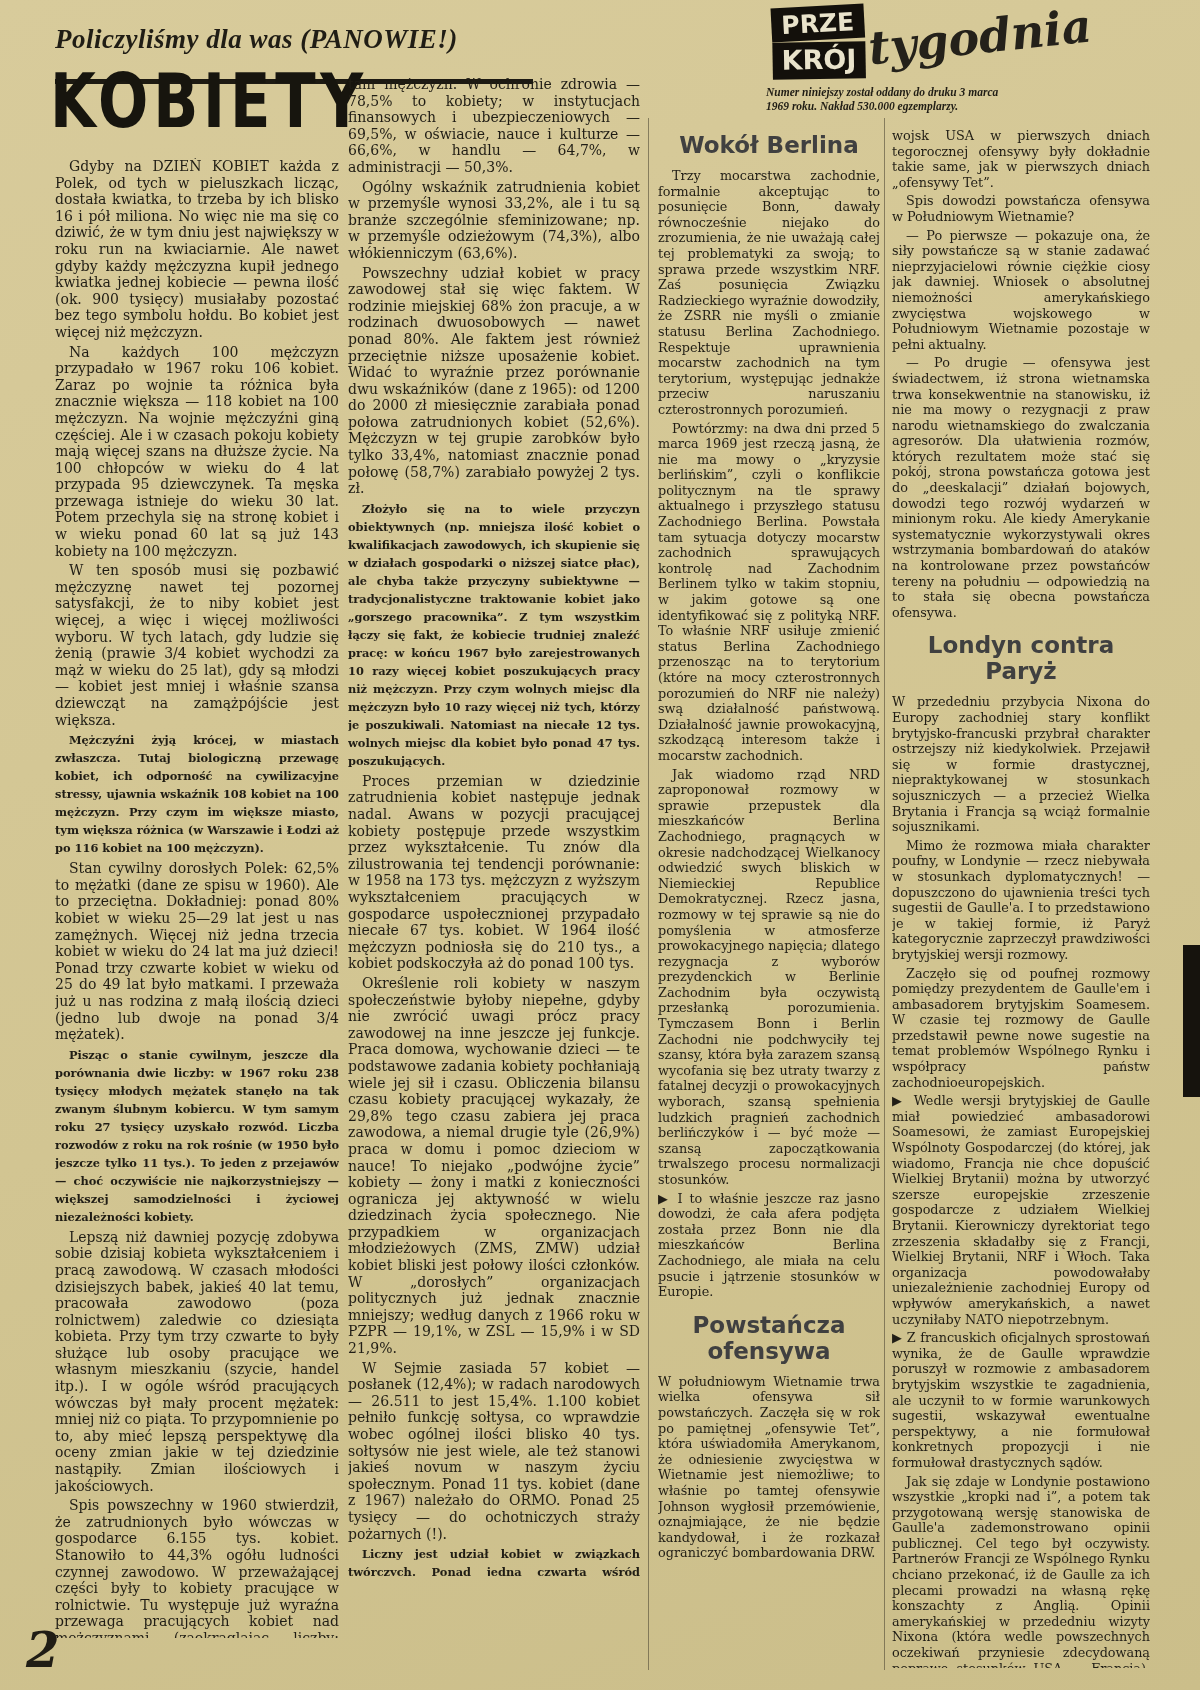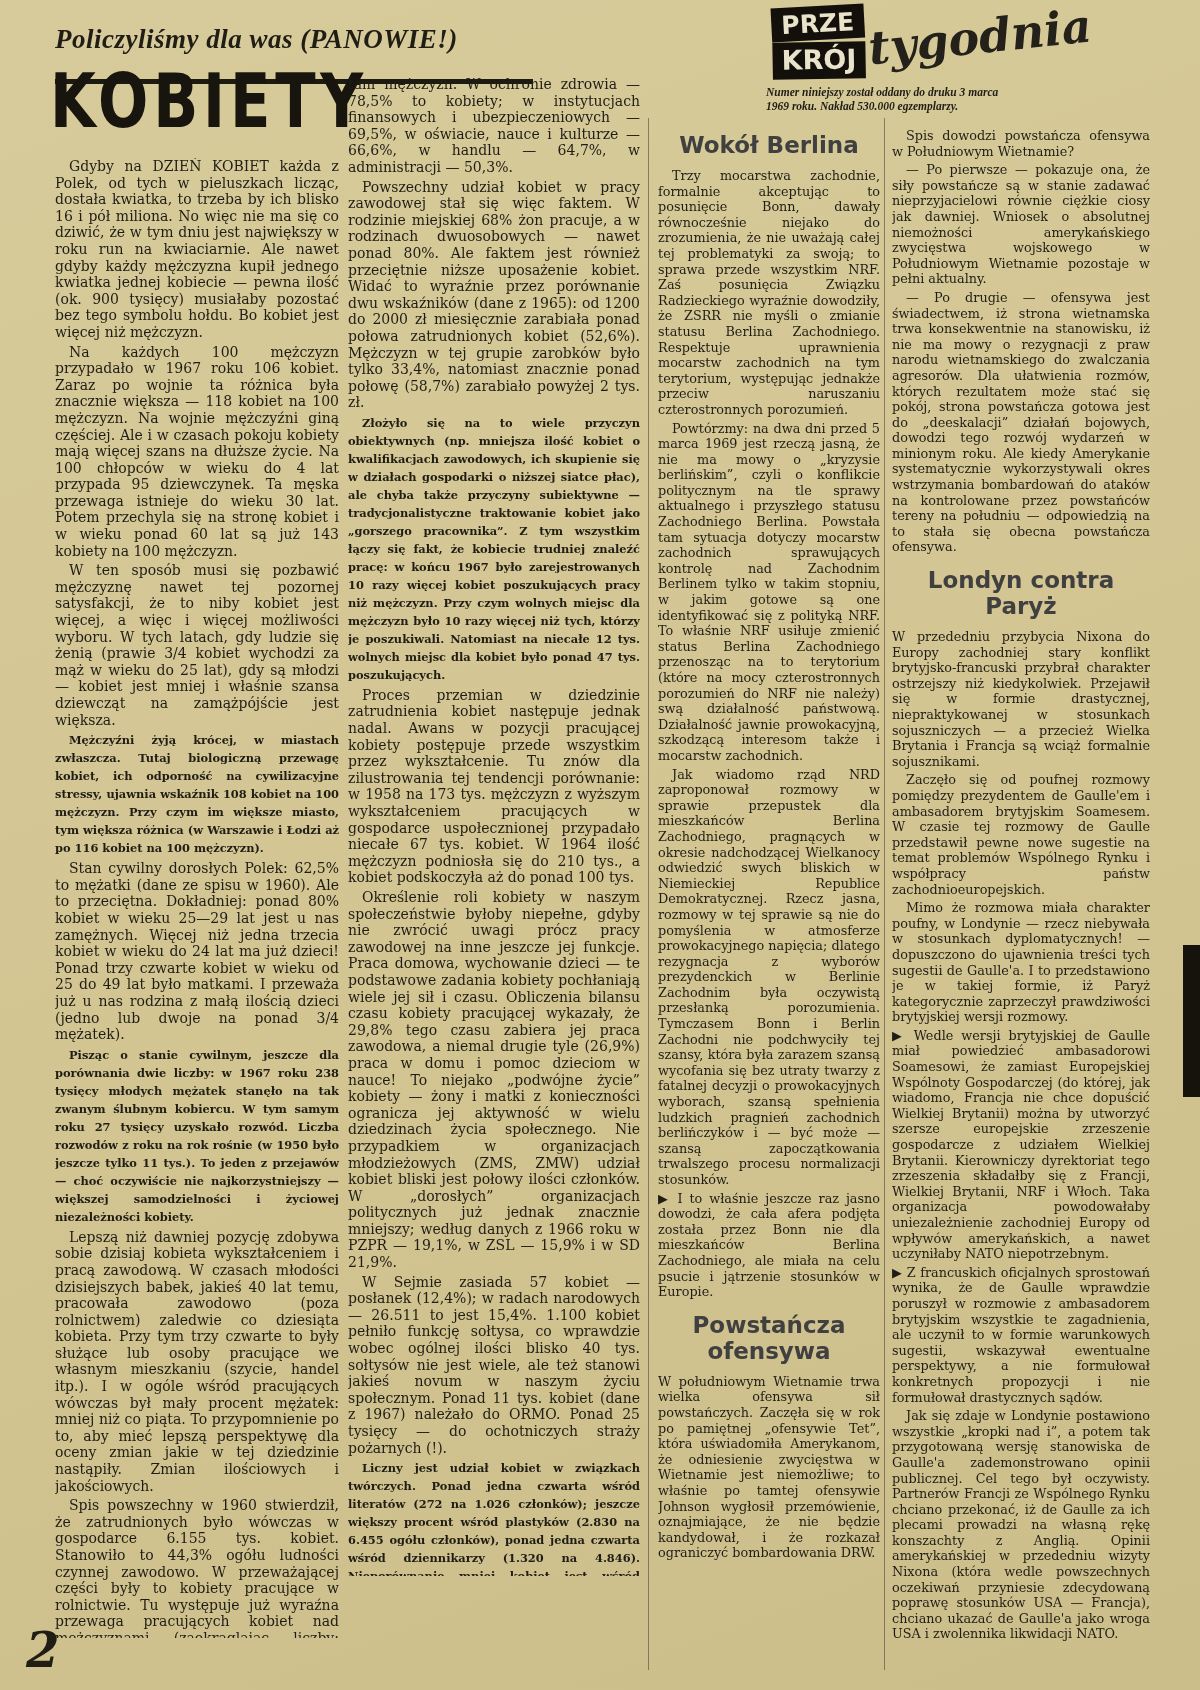--- a/index.html
+++ b/index.html
@@ -87,44 +87,46 @@
       <p class="para">W ten sposób musi się pozbawić mężczyznę nawet tej pozornej satysfakcji, że to niby kobiet jest więcej, a więc i więcej możliwości wyboru. W tych latach, gdy ludzie się żenią (prawie 3/4 kobiet wychodzi za mąż w wieku do 25 lat), gdy są młodzi — kobiet jest mniej i właśnie szansa dziewcząt na zamążpójście jest większa.</p>
       <p class="para small">Mężczyźni żyją krócej, w miastach zwłaszcza. Tutaj biologiczną przewagę kobiet, ich odporność na cywilizacyjne stressy, ujawnia wskaźnik 108 kobiet na 100 mężczyzn. Przy czym im większe miasto, tym większa różnica (w Warszawie i Łodzi aż po 116 kobiet na 100 mężczyzn).</p>
       <p class="para">Stan cywilny dorosłych Polek: 62,5% to mężatki (dane ze spisu w 1960). Ale to przeciętna. Dokładniej: ponad 80% kobiet w wieku 25—29 lat jest u nas zamężnych. Więcej niż jedna trzecia kobiet w wieku do 24 lat ma już dzieci! Ponad trzy czwarte kobiet w wieku od 25 do 49 lat było matkami. I przeważa już u nas rodzina z małą ilością dzieci (jedno lub dwoje na ponad 3/4 mężatek).</p>
       <p class="para small">Pisząc o stanie cywilnym, jeszcze dla porównania dwie liczby: w 1967 roku 238 tysięcy młodych mężatek stanęło na tak zwanym ślubnym kobiercu. W tym samym roku 27 tysięcy uzyskało rozwód. Liczba rozwodów z roku na rok rośnie (w 1950 było jeszcze tylko 11 tys.). To jeden z przejawów — choć oczywiście nie najkorzystniejszy — większej samodzielności i życiowej niezależności kobiety.</p>
       <p class="para">Lepszą niż dawniej pozycję zdobywa sobie dzisiaj kobieta wykształceniem i pracą zawodową. W czasach młodości dzisiejszych babek, jakieś 40 lat temu, pracowała zawodowo (poza rolnictwem) zaledwie co dziesiąta kobieta. Przy tym trzy czwarte to były służące lub osoby pracujące we własnym mieszkaniu (szycie, handel itp.). I w ogóle wśród pracujących wówczas był mały procent mężatek: mniej niż co piąta. To przypomnienie po to, aby mieć lepszą perspektywę dla oceny zmian jakie w tej dziedzinie nastąpiły. Zmian ilościowych i jakościowych.</p>
       <p class="para">Spis powszechny w 1960 stwierdził, że zatrudnionych było wówczas w gospodarce 6.155 tys. kobiet. Stanowiło to 44,3% ogółu ludności czynnej zawodowo. W przeważającej części były to kobiety pracujące w rolnictwie. Tu występuje już wyraźna przewaga pracujących kobiet nad mężczyznami (zaokrąglając liczby: niecałe 3 miliony mężczyzn i ponad 3 miliony 600 tys. kobiet w rolnictwie indywidualnym).</p>
       <p class="para small">Tę tak bardzo istotną funkcję kobiety na wsi, jako producenta żywności, widać na jeszcze jednym wskaźniku: w 1960 na 100 mężczyzn przypadały aż 52 kobiety gospodarujące samodzielnie. Obecnie, po 9 latach, ta proporcja na pewno zmieniła się jeszcze bardziej na korzyść kobiet.</p>
     </div>
   <div class="col col2">
       <p class="para noindent">tam mężczyzn. W ochronie zdrowia — 78,5% to kobiety; w instytucjach finansowych i ubezpieczeniowych — 69,5%, w oświacie, nauce i kulturze — 66,6%, w handlu — 64,7%, w administracji — 50,3%.</p>
+      <p class="para">Ogólny wskaźnik zatrudnienia kobiet w przemyśle wynosi 33,2%, ale i tu są branże szczególnie sfeminizowane; np. w przemyśle odzieżowym (74,3%), albo włókienniczym (63,6%).</p>
       <p class="para">Powszechny udział kobiet w pracy zawodowej stał się więc faktem. W rodzinie miejskiej 68% żon pracuje, a w rodzinach dwuosobowych — nawet ponad 80%. Ale faktem jest również przeciętnie niższe uposażenie kobiet. Widać to wyraźnie przez porównanie dwu wskaźników (dane z 1965): od 1200 do 2000 zł miesięcznie zarabiała ponad połowa zatrudnionych kobiet (52,6%). Mężczyzn w tej grupie zarobków było tylko 33,4%, natomiast znacznie ponad połowę (58,7%) zarabiało powyżej 2 tys. zł.</p>
       <p class="para small">Złożyło się na to wiele przyczyn obiektywnych (np. mniejsza ilość kobiet o kwalifikacjach zawodowych, ich skupienie się w działach gospodarki o niższej siatce płac), ale chyba także przyczyny subiektywne — tradycjonalistyczne traktowanie kobiet jako „gorszego pracownika”. Z tym wszystkim łączy się fakt, że kobiecie trudniej znaleźć pracę: w końcu 1967 było zarejestrowanych 10 razy więcej kobiet poszukujących pracy niż mężczyzn. Przy czym wolnych miejsc dla mężczyzn było 10 razy więcej niż tych, którzy je poszukiwali. Natomiast na niecałe 12 tys. wolnych miejsc dla kobiet było ponad 47 tys. poszukujących.</p>
       <p class="para">Proces przemian w dziedzinie zatrudnienia kobiet następuje jednak nadal. Awans w pozycji pracującej kobiety postępuje przede wszystkim przez wykształcenie. Tu znów dla zilustrowania tej tendencji porównanie: w 1958 na 173 tys. mężczyzn z wyższym wykształceniem pracujących w gospodarce uspołecznionej przypadało niecałe 67 tys. kobiet. W 1964 ilość mężczyzn podniosła się do 210 tys., a kobiet podskoczyła aż do ponad 100 tys.</p>
       <p class="para">Określenie roli kobiety w naszym społeczeństwie byłoby niepełne, gdyby nie zwrócić uwagi prócz pracy zawodowej na inne jeszcze jej funkcje. Praca domowa, wychowanie dzieci — te podstawowe zadania kobiety pochłaniają wiele jej sił i czasu. Obliczenia bilansu czasu kobiety pracującej wykazały, że 29,8% tego czasu zabiera jej praca zawodowa, a niemal drugie tyle (26,9%) praca w domu i pomoc dzieciom w nauce! To niejako „podwójne życie” kobiety — żony i matki z konieczności ogranicza jej aktywność w wielu dziedzinach życia społecznego. Nie przypadkiem w organizacjach młodzieżowych (ZMS, ZMW) udział kobiet bliski jest połowy ilości członków. W „dorosłych” organizacjach politycznych już jednak znacznie mniejszy; według danych z 1966 roku w PZPR — 19,1%, w ZSL — 15,9% i w SD 21,9%.</p>
       <p class="para">W Sejmie zasiada 57 kobiet — posłanek (12,4%); w radach narodowych — 26.511 to jest 15,4%. 1.100 kobiet pełniło funkcję sołtysa, co wprawdzie wobec ogólnej ilości blisko 40 tys. sołtysów nie jest wiele, ale też stanowi jakieś novum w naszym życiu społecznym. Ponad 11 tys. kobiet (dane z 1967) należało do ORMO. Ponad 25 tysięcy — do ochotniczych straży pożarnych (!).</p>
       <p class="para small">Liczny jest udział kobiet w związkach twórczych. Ponad jedna czwarta wśród literatów (272 na 1.026 członków); jeszcze większy procent wśród plastyków (2.830 na 6.455 ogółu członków), ponad jedna czwarta wśród dziennikarzy (1.320 na 4.846). Nieporównanie mniej kobiet jest wśród artystów fotografików (34 na 292). Natomiast przeważają niemal kobiety w takich stowarzyszeniach jak księgarzy, bibliotekarzy, esperantystów.</p>
     </div>
   <div class="col col3">
       <div class="news-heading">Wokół Berlina</div>
       <p class="para">Trzy mocarstwa zachodnie, formalnie akceptując to posunięcie Bonn, dawały równocześnie niejako do zrozumienia, że nie uważają całej tej problematyki za swoją; to sprawa przede wszystkim NRF. Zaś posunięcia Związku Radzieckiego wyraźnie dowodziły, że ZSRR nie myśli o zmianie statusu Berlina Zachodniego. Respektuje uprawnienia mocarstw zachodnich na tym terytorium, występując jednakże przeciw naruszaniu czterostronnych porozumień.</p>
       <p class="para">Powtórzmy: na dwa dni przed 5 marca 1969 jest rzeczą jasną, że nie ma mowy o „kryzysie berlińskim”, czyli o konflikcie politycznym na tle sprawy aktualnego i przyszłego statusu Zachodniego Berlina. Powstała tam sytuacja dotyczy mocarstw zachodnich sprawujących kontrolę nad Zachodnim Berlinem tylko w takim stopniu, w jakim gotowe są one identyfikować się z polityką NRF. To właśnie NRF usiłuje zmienić status Berlina Zachodniego przenosząc na to terytorium (które na mocy czterostronnych porozumień do NRF nie należy) swą działalność państwową. Działalność jawnie prowokacyjną, szkodzącą interesom także i mocarstw zachodnich.</p>
       <p class="para">Jak wiadomo rząd NRD zaproponował rozmowy w sprawie przepustek dla mieszkańców Berlina Zachodniego, pragnących w okresie nadchodzącej Wielkanocy odwiedzić swych bliskich w Niemieckiej Republice Demokratycznej. Rzecz jasna, rozmowy w tej sprawie są nie do pomyślenia w atmosferze prowokacyjnego napięcia; dlatego rezygnacja z wyborów prezydenckich w Berlinie Zachodnim była oczywistą przesłanką porozumienia. Tymczasem Bonn i Berlin Zachodni nie podchwyciły tej szansy, która była zarazem szansą wycofania się bez utraty twarzy z fatalnej decyzji o prowokacyjnych wyborach, szansą spełnienia ludzkich pragnień zachodnich berlińczyków i — być może — szansą zapoczątkowania trwalszego procesu normalizacji stosunków.</p>
       <p class="para noindent">▶ I to właśnie jeszcze raz jasno dowodzi, że cała afera podjęta została przez Bonn nie dla mieszkańców Berlina Zachodniego, ale miała na celu psucie i jątrzenie stosunków w Europie.</p>
       <div class="news-heading">Powstańcza ofensywa</div>
       <p class="para noindent">W południowym Wietnamie trwa wielka ofensywa sił powstańczych. Zaczęła się w rok po pamiętnej „ofensywie Tet”, która uświadomiła Amerykanom, że odniesienie zwycięstwa w Wietnamie jest niemożliwe; to właśnie po tamtej ofensywie Johnson wygłosił przemówienie, oznajmiające, że nie będzie kandydował, i że rozkazał ograniczyć bombardowania DRW.</p>
     </div>
   <div class="col col4">
+      <p class="para noindent">wojsk USA w pierwszych dniach tegorocznej ofensywy były dokładnie takie same, jak w pierwszych dniach „ofensywy Tet”.</p>
       <p class="para">Spis dowodzi powstańcza ofensywa w Południowym Wietnamie?</p>
       <p class="para">— Po pierwsze — pokazuje ona, że siły powstańcze są w stanie zadawać nieprzyjacielowi równie ciężkie ciosy jak dawniej. Wniosek o absolutnej niemożności amerykańskiego zwycięstwa wojskowego w Południowym Wietnamie pozostaje w pełni aktualny.</p>
       <p class="para">— Po drugie — ofensywa jest świadectwem, iż strona wietnamska trwa konsekwentnie na stanowisku, iż nie ma mowy o rezygnacji z praw narodu wietnamskiego do zwalczania agresorów. Dla ułatwienia rozmów, których rezultatem może stać się pokój, strona powstańcza gotowa jest do „deeskalacji” działań bojowych, dowodzi tego rozwój wydarzeń w minionym roku. Ale kiedy Amerykanie systematycznie wykorzystywali okres wstrzymania bombardowań do ataków na kontrolowane przez powstańców tereny na południu — odpowiedzią na to stała się obecna powstańcza ofensywa.</p>
       <div class="news-heading">Londyn contra Paryż</div>
       <p class="para noindent">W przededniu przybycia Nixona do Europy zachodniej stary konflikt brytyjsko-francuski przybrał charakter ostrzejszy niż kiedykolwiek. Przejawił się w formie drastycznej, niepraktykowanej w stosunkach sojuszniczych — a przecież Wielka Brytania i Francja są wciąż formalnie sojusznikami.</p>
+      <p class="para">Mimo że rozmowa miała charakter poufny, w Londynie — rzecz niebywała w stosunkach dyplomatycznych! — dopuszczono do ujawnienia treści tych sugestii de Gaulle'a. I to przedstawiono je w takiej formie, iż Paryż kategorycznie zaprzeczył prawdziwości brytyjskiej wersji rozmowy.</p>
       <p class="para">Zaczęło się od poufnej rozmowy pomiędzy prezydentem de Gaulle'em i ambasadorem brytyjskim Soamesem. W czasie tej rozmowy de Gaulle przedstawił pewne nowe sugestie na temat problemów Wspólnego Rynku i współpracy państw zachodnioeuropejskich.</p>
-      <p class="para">Mimo że rozmowa miała charakter poufny, w Londynie — rzecz niebywała w stosunkach dyplomatycznych! — dopuszczono do ujawnienia treści tych sugestii de Gaulle'a. I to przedstawiono je w takiej formie, iż Paryż kategorycznie zaprzeczył prawdziwości brytyjskiej wersji rozmowy.</p>
       <p class="para noindent">▶ Wedle wersji brytyjskiej de Gaulle miał powiedzieć ambasadorowi Soamesowi, że zamiast Europejskiej Wspólnoty Gospodarczej (do której, jak wiadomo, Francja nie chce dopuścić Wielkiej Brytanii) można by utworzyć szersze europejskie zrzeszenie gospodarcze z udziałem Wielkiej Brytanii. Kierowniczy dyrektoriat tego zrzeszenia składałby się z Francji, Wielkiej Brytanii, NRF i Włoch. Taka organizacja powodowałaby uniezależnienie zachodniej Europy od wpływów amerykańskich, a nawet uczyniłaby NATO niepotrzebnym.</p>
       <p class="para noindent">▶ Z francuskich oficjalnych sprostowań wynika, że de Gaulle wprawdzie poruszył w rozmowie z ambasadorem brytyjskim wszystkie te zagadnienia, ale uczynił to w formie warunkowych sugestii, wskazywał ewentualne perspektywy, a nie formułował konkretnych propozycji i nie formułował drastycznych sądów.</p>
       <p class="para">Jak się zdaje w Londynie postawiono wszystkie „kropki nad i”, a potem tak przygotowaną wersję stanowiska de Gaulle'a zademonstrowano opinii publicznej. Cel tego był oczywisty. Partnerów Francji ze Wspólnego Rynku chciano przekonać, iż de Gaulle za ich plecami prowadzi na własną rękę konszachty z Anglią. Opinii amerykańskiej w przededniu wizyty Nixona (która wedle powszechnych oczekiwań przyniesie zdecydowaną poprawę stosunków USA — Francja), chciano ukazać de Gaulle'a jako wroga USA i zwolennika likwidacji NATO.</p>
     </div>
 
   <div class="edge-tab"></div>
 
   <div class="page-number">2</div>
 
 </div>

